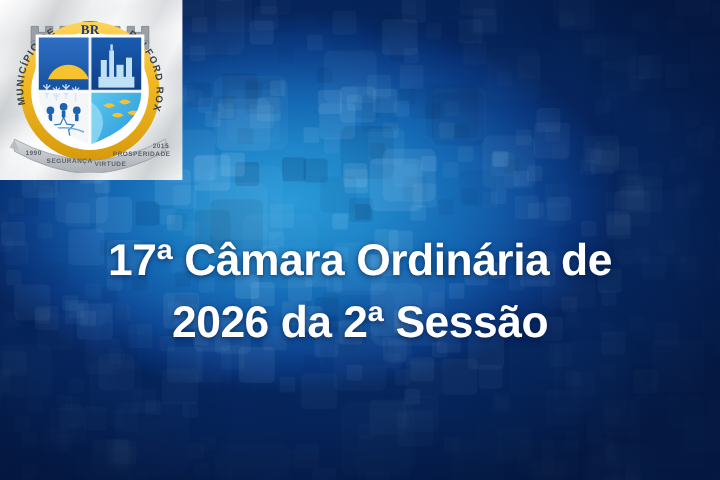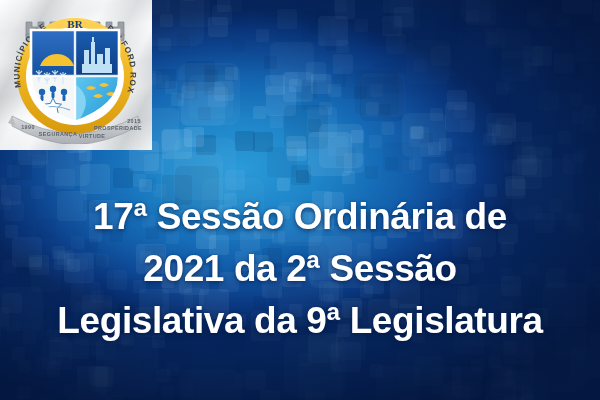--- a/index.html
+++ b/index.html
@@ -787,18 +787,17 @@
           <text x="86" y="132" text-anchor="middle">VIRTUDE</text>
           <text x="112" y="124" text-anchor="middle">PROSPERIDADE</text>
           <text x="128" y="117" text-anchor="middle">2015</text>
         </g>
       </g>
     </svg>
   </div>
 
 
   <div id="headline">
-    <span class="ln">17ª Sessão Ordinária de</span>
-    <span class="ln">2021 da 2ª Sessão</span>
-    <span class="ln">Legislativa da 9ª Legislatura</span>
+    <span class="ln">17ª Câmara Ordinária de</span>
+    <span class="ln">2026 da 2ª Sessão</span>
   </div>
 
 </div>
 
 </body></html>

